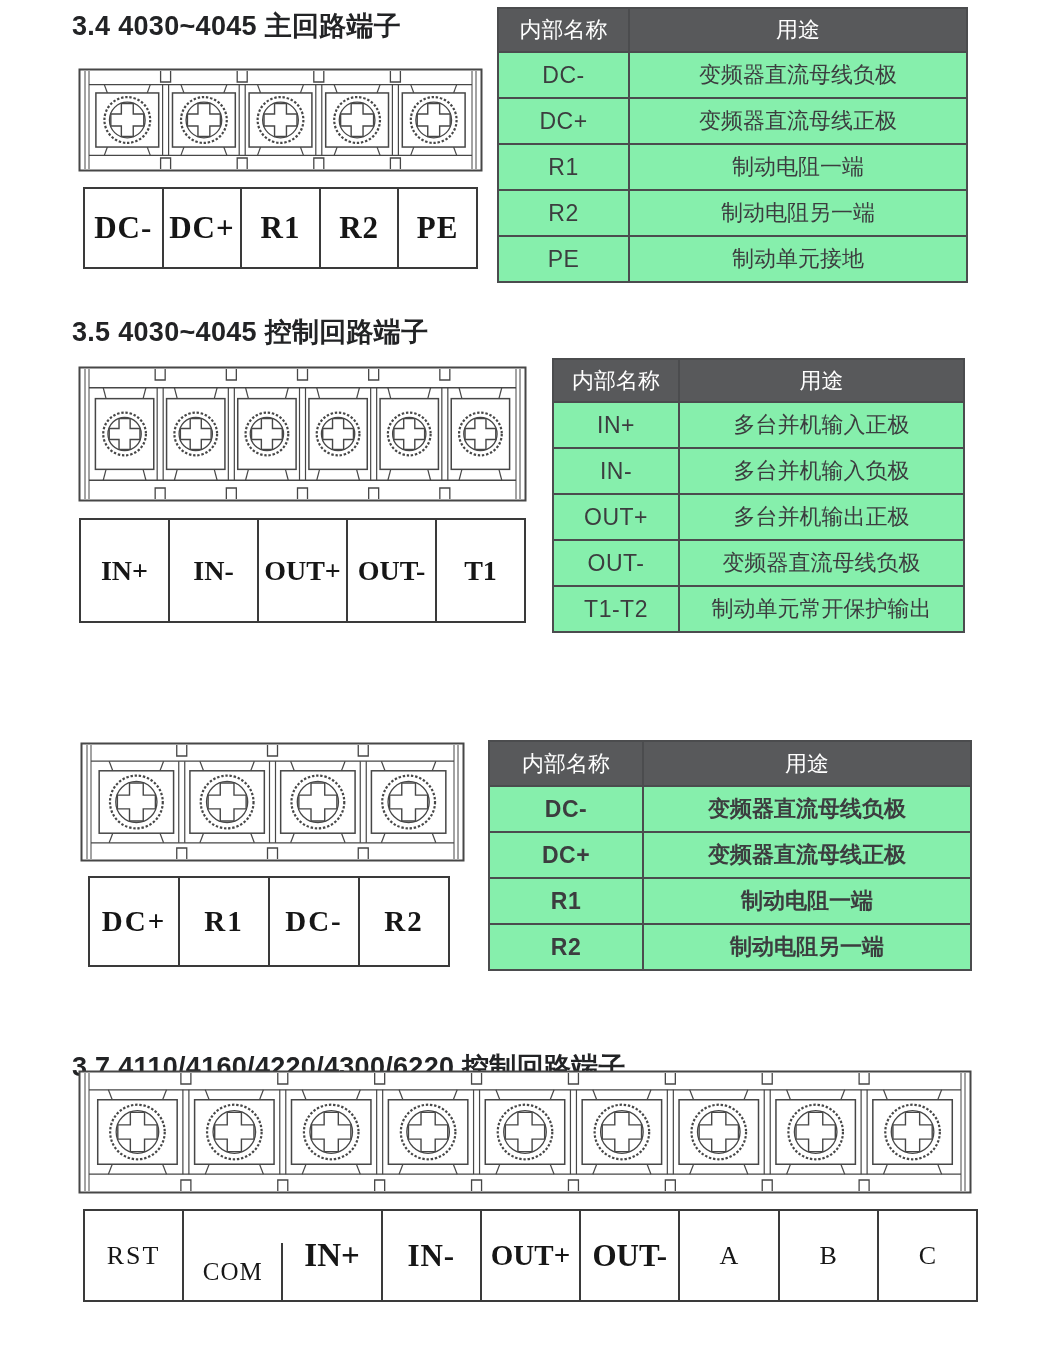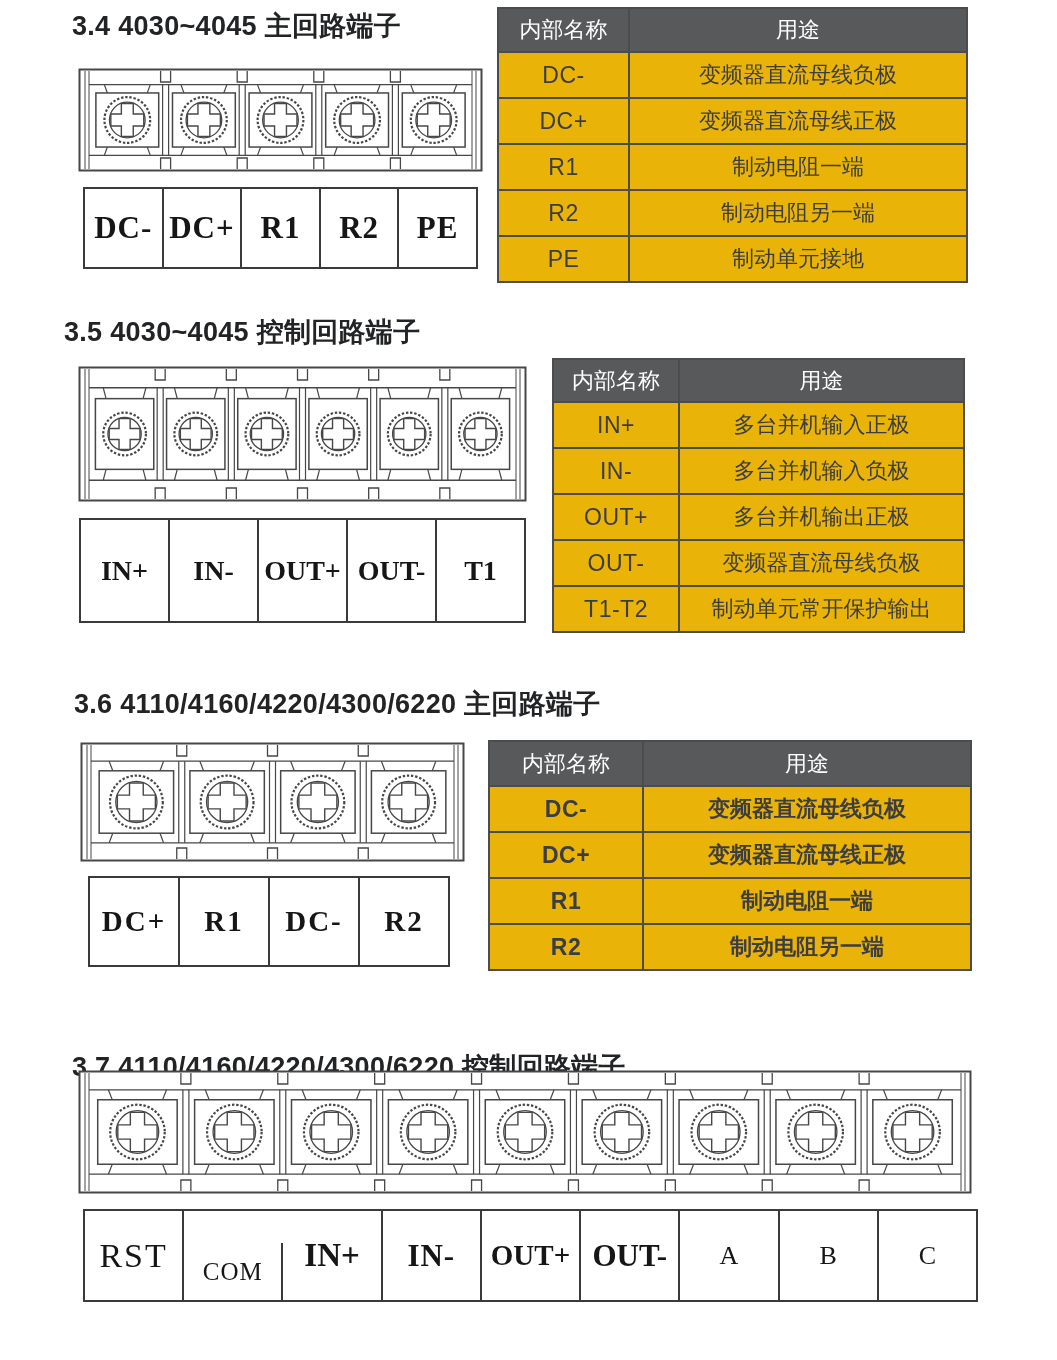--- a/index.html
+++ b/index.html
@@ -16,31 +16,31 @@
   .strip{position:absolute;display:flex;border:2px solid #3a3a3a;background:#fff;
          box-sizing:border-box;}
   .strip .cell{flex:1;display:flex;align-items:center;justify-content:center;
                border-right:2px solid #3a3a3a;box-sizing:border-box;
                font-family:"Liberation Serif",serif;font-weight:700;color:#161616;}
   .strip .cell:last-child{border-right:none;}
   .s1 .cell{font-size:31px;letter-spacing:1px;}
   .s2 .cell{font-size:28px;}
   .s3 .cell{font-size:29px;letter-spacing:2px;}
   .s4 .cell{font-size:29px;}
-  .s4 .cell:nth-child(1){font-weight:400;font-size:34px;letter-spacing:2px;}
+  .s4 .cell:nth-child(1){font-weight:400;font-size:26px;letter-spacing:2px;}
   .s4 .cell:nth-child(2){font-weight:400;font-size:25px;letter-spacing:1px;margin-top:32px;}
   .s4 .cell:nth-child(3){font-size:33px;}
   .s4 .cell:nth-child(4){font-size:31px;letter-spacing:1px;}
   .s4 .cell:nth-child(6){font-size:31px;}
   .s4 .cell:nth-child(7),.s4 .cell:nth-child(8),.s4 .cell:nth-child(9)
       {font-weight:400;font-size:26px;}
 
   
   table.info-table{position:absolute;border-collapse:collapse;table-layout:fixed;
-                   background:#eab308;}
+                   background:#86efac;}
   .info-table th,.info-table td{border:2px solid #4b4c4e;text-align:center;
                                 padding:0;overflow:hidden;}
   .info-table th{background:#58595b;color:#ffffff;font-weight:400;font-size:22px;}
   .info-table td{color:#3c3d3f;font-size:22px;}
   .info-table td:first-child{font-size:23px;letter-spacing:.5px;}
   .t1{width:471px;} .t1 .c1{width:131px;}
   .t2{width:413px;} .t2 .c1{width:126px;}
   .t3{width:484px;} .t3 .c1{width:154px;}
   .t1 tr{height:46px;} .t1 tr.head{height:44px;}
   .t2 tr{height:46px;} .t2 tr.head{height:43px;}
@@ -153,21 +153,21 @@
           <td>R2</td>
           <td>制动电阻另一端</td>
         </tr>
         <tr>
           <td>PE</td>
           <td>制动单元接地</td>
         </tr>
       </tbody>
     </table>
 
-  <div class="sec-title" style="left:64px;top:314px">3.5 4030~4045 控制回路端子</div>
+  <div class="sec-title" style="left:72px;top:314px">3.5 4030~4045 控制回路端子</div>
   <svg class="tblock" style="left:78px;top:366px" viewBox="0 0 449 136" width="449" height="136">
       <rect x="1.5" y="1.5" width="446" height="133" fill="#fff" stroke="#474747" stroke-width="2"></rect>
       <line x1="7" y1="3" x2="7" y2="133" stroke="#474747" stroke-width="1"></line>
       <line x1="11" y1="3" x2="11" y2="133" stroke="#474747" stroke-width="1"></line>
       <line x1="442" y1="3" x2="442" y2="133" stroke="#474747" stroke-width="1"></line>
       <line x1="438" y1="3" x2="438" y2="133" stroke="#474747" stroke-width="1"></line>
       <line x1="11" y1="21.76" x2="438" y2="21.76" stroke="#474747" stroke-width="1.3"></line>
       <line x1="11" y1="114.24" x2="438" y2="114.24" stroke="#474747" stroke-width="1.3"></line>
       <line x1="25.233333333333334" y1="21.76" x2="28.080000000000002" y2="32.64" stroke="#474747" stroke-width="1.2"></line>
       <line x1="67.93333333333334" y1="21.76" x2="65.08666666666667" y2="32.64" stroke="#474747" stroke-width="1.2"></line>
@@ -273,21 +273,20 @@
           <td>OUT-</td>
           <td>变频器直流母线负极</td>
         </tr>
         <tr>
           <td>T1-T2</td>
           <td>制动单元常开保护输出</td>
         </tr>
       </tbody>
     </table>
 
-  <div class="sec-title" style="left:74px;top:686px">3.6 4110/4160/4220/4300/6220 主回路端子</div>
   <svg class="tblock" style="left:80px;top:742px" viewBox="0 0 385 120" width="385" height="120">
       <rect x="1.5" y="1.5" width="382" height="117" fill="#fff" stroke="#474747" stroke-width="2"></rect>
       <line x1="7" y1="3" x2="7" y2="117" stroke="#474747" stroke-width="1"></line>
       <line x1="11" y1="3" x2="11" y2="117" stroke="#474747" stroke-width="1"></line>
       <line x1="378" y1="3" x2="378" y2="117" stroke="#474747" stroke-width="1"></line>
       <line x1="374" y1="3" x2="374" y2="117" stroke="#474747" stroke-width="1"></line>
       <line x1="11" y1="19.2" x2="374" y2="19.2" stroke="#474747" stroke-width="1.3"></line>
       <line x1="11" y1="100.8" x2="374" y2="100.8" stroke="#474747" stroke-width="1.3"></line>
       <line x1="29.150000000000002" y1="19.2" x2="32.78" y2="28.799999999999997" stroke="#474747" stroke-width="1.2"></line>
       <line x1="83.6" y1="19.2" x2="79.97" y2="28.799999999999997" stroke="#474747" stroke-width="1.2"></line>

